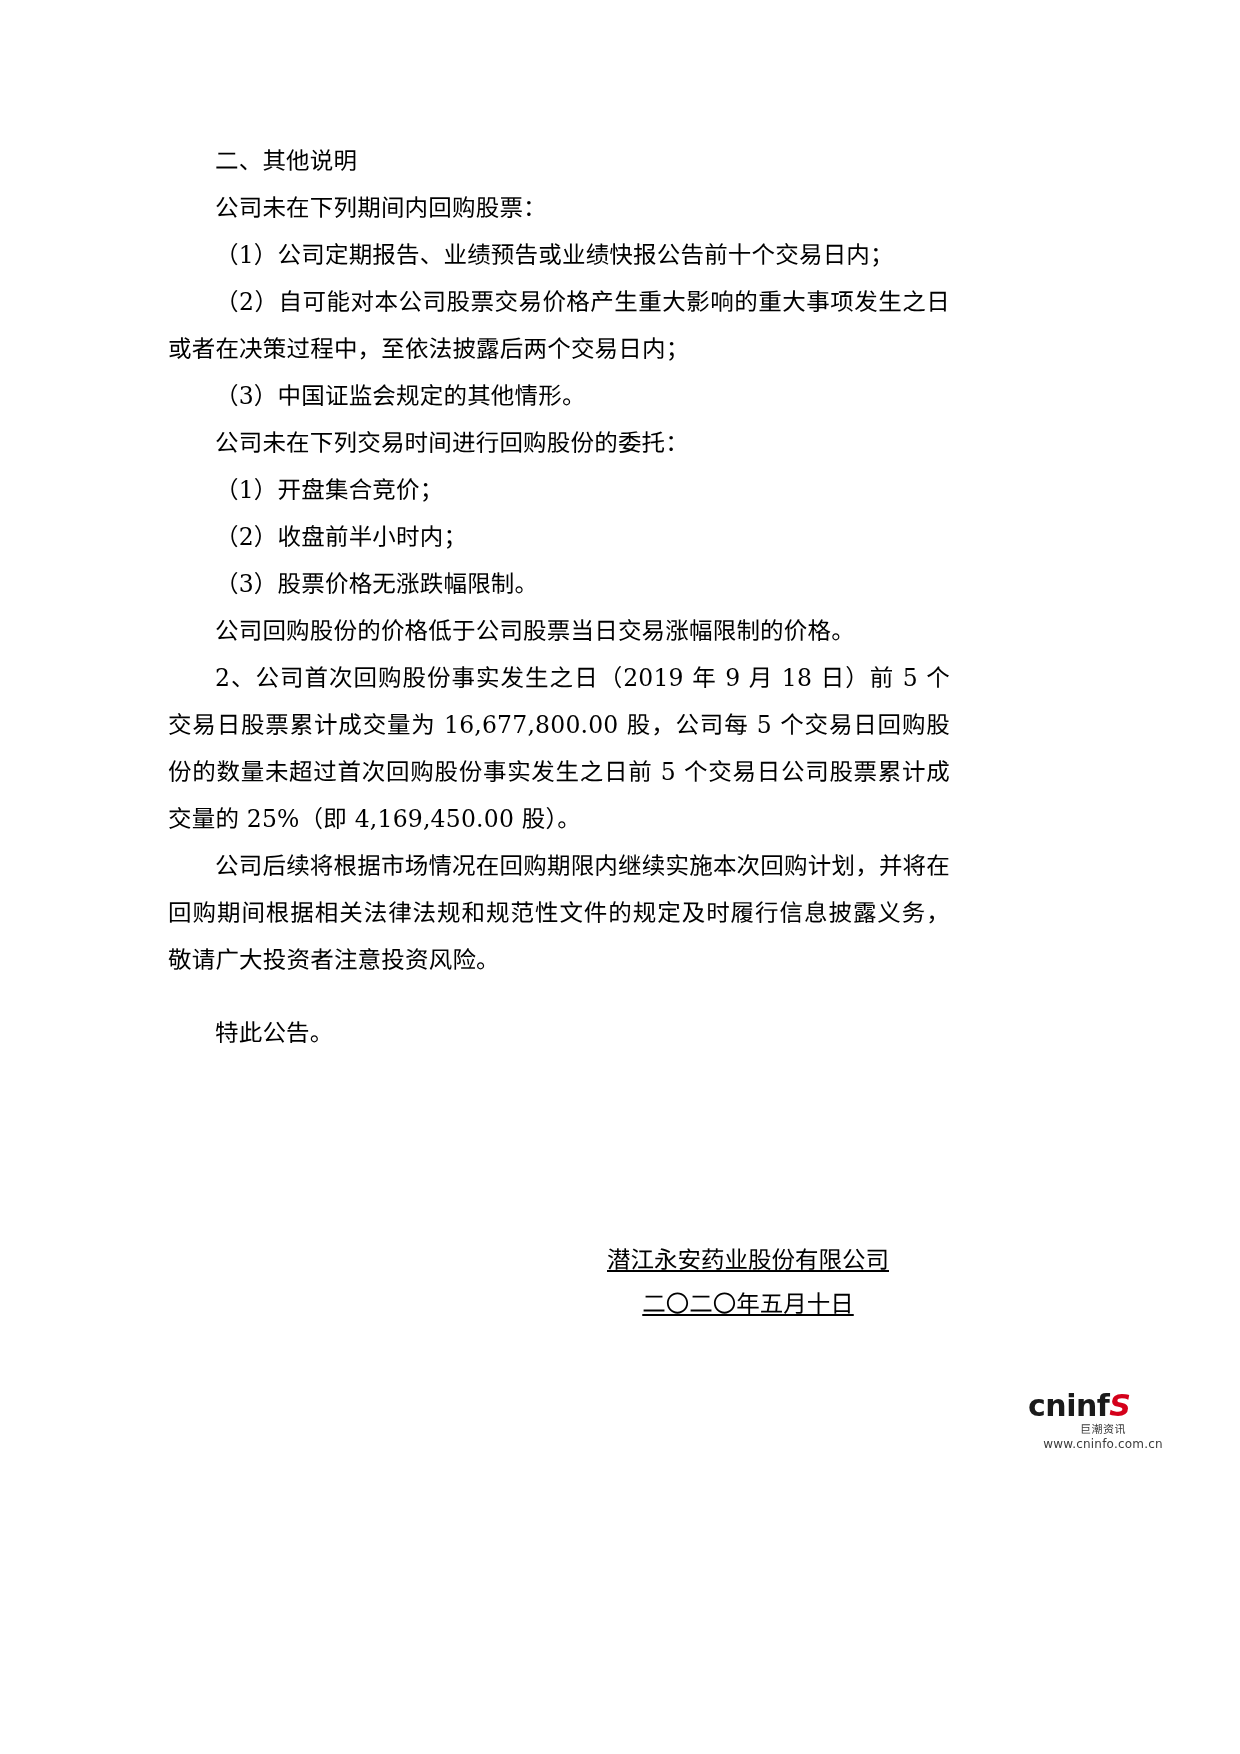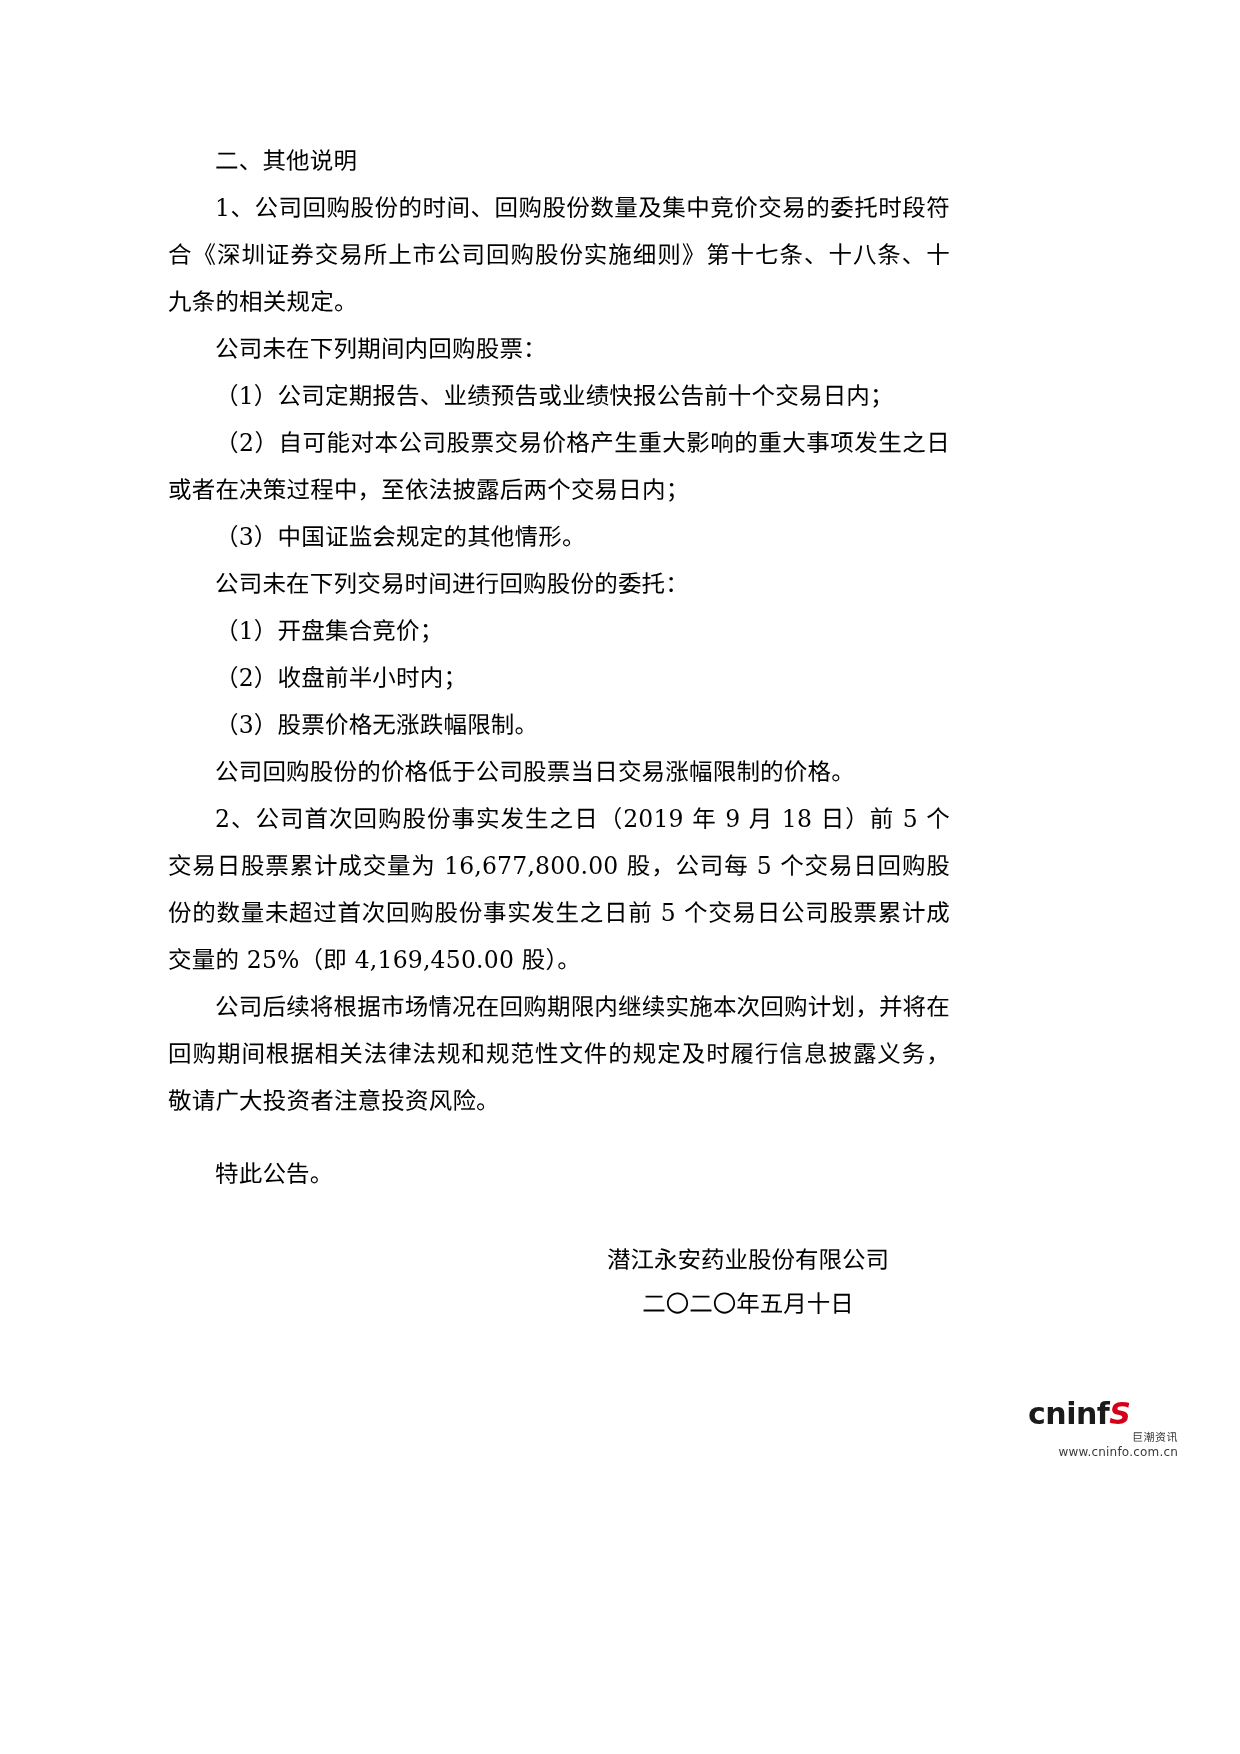--- a/index.html
+++ b/index.html
@@ -52,33 +52,34 @@
     right: 292px;
     top: 1238px;
     width: 400px;
     text-align: center;
     font-size: 23.5px;
     line-height: 44px;
   }
   .sig-line {
     display: block;
     white-space: nowrap;
+    text-decoration: underline;
   }
   .sig-spaced {
     letter-spacing: 9px;
     padding-left: 9px;
   }
 
   
   .footer-logo {
     position: absolute;
     right: 62px;
-    bottom: 32px;
+    bottom: 40px;
     width: 150px;
-    text-align: right;
+    text-align: center;
     font-family: "DejaVu Sans", "Liberation Sans", sans-serif;
   }
   .logo-main {
     font-size: 30px;
     font-weight: bold;
     color: #1b1b1b;
     letter-spacing: -0.5px;
     line-height: 32px;
     position: relative;
     display: inline-block;
@@ -109,21 +110,20 @@
 </style>
 </head>
 <body>
 
 <div class="page">
 
   <div class="content">
 
     <p class="para indent">二、其他说明</p>
 
-    <p class="para indent">1、公司回购股份的时间、回购股份数量及集中竞价交易的委托时段符合《深圳证券交易所上市公司回购股份实施细则》第十七条、十八条、十九条的相关规定。</p>
 
     <p class="para indent">公司未在下列期间内回购股票：</p>
 
     <p class="para indent">（1）公司定期报告、业绩预告或业绩快报公告前十个交易日内；</p>
 
     <p class="para indent">（2）自可能对本公司股票交易价格产生重大影响的重大事项发生之日或者在决策过程中，至依法披露后两个交易日内；</p>
 
     <p class="para indent">（3）中国证监会规定的其他情形。</p>
 
     <p class="para indent">公司未在下列交易时间进行回购股份的委托：</p>

